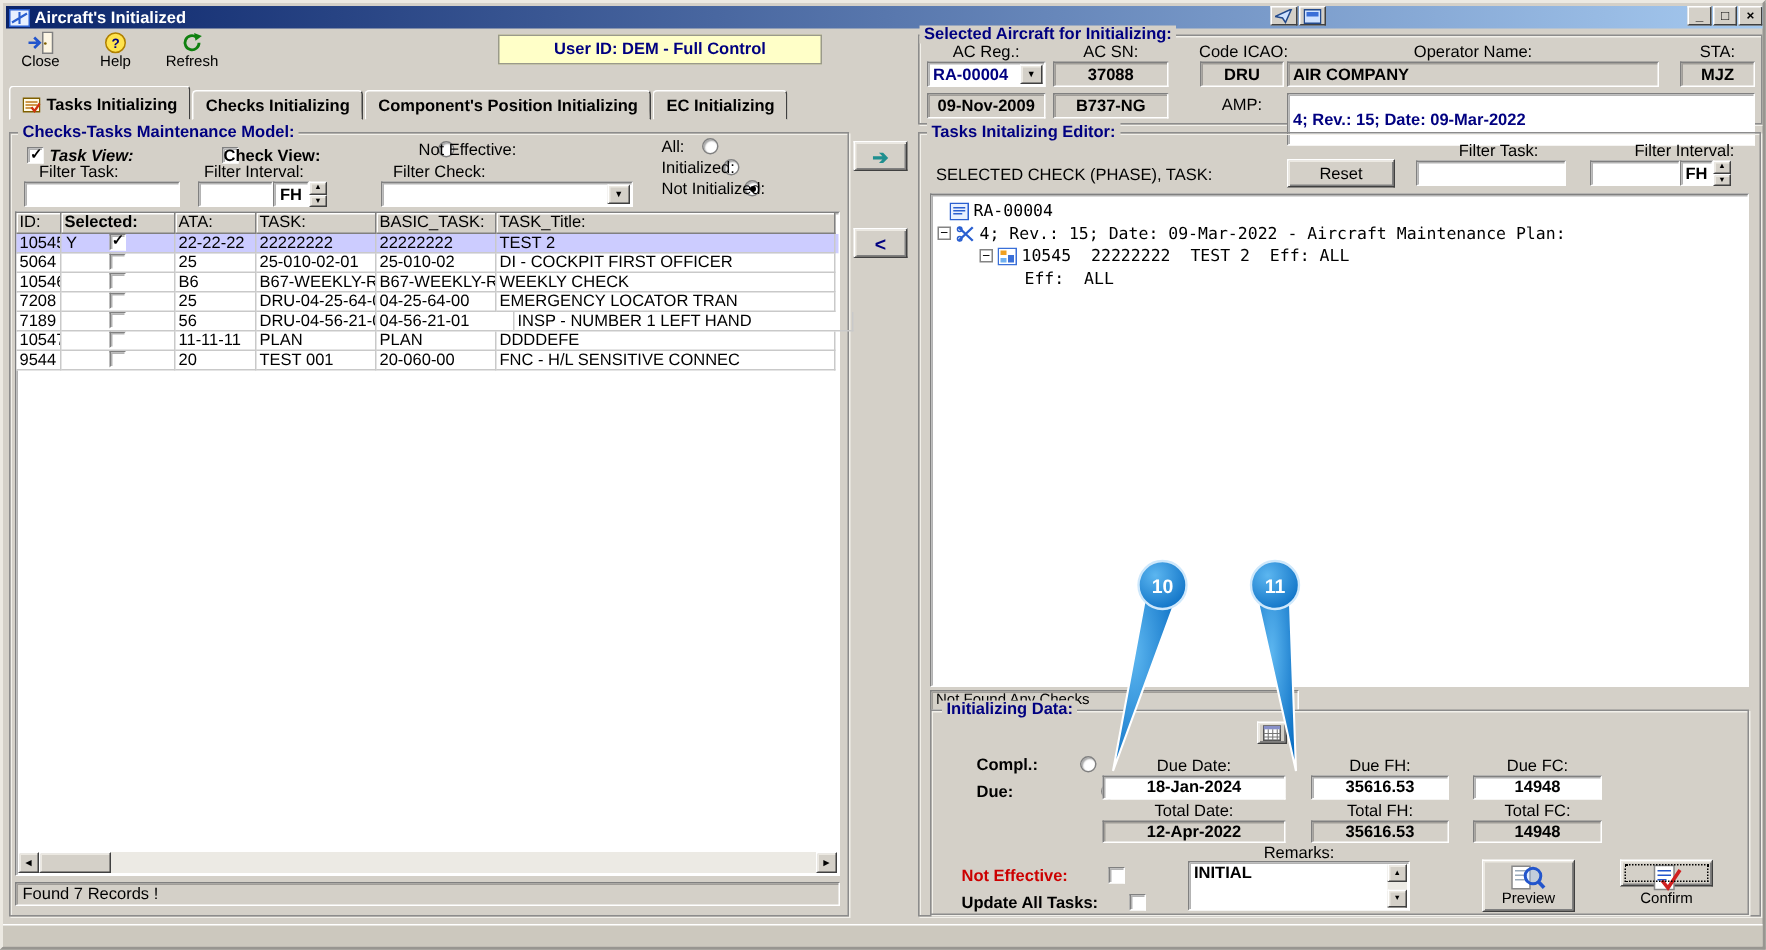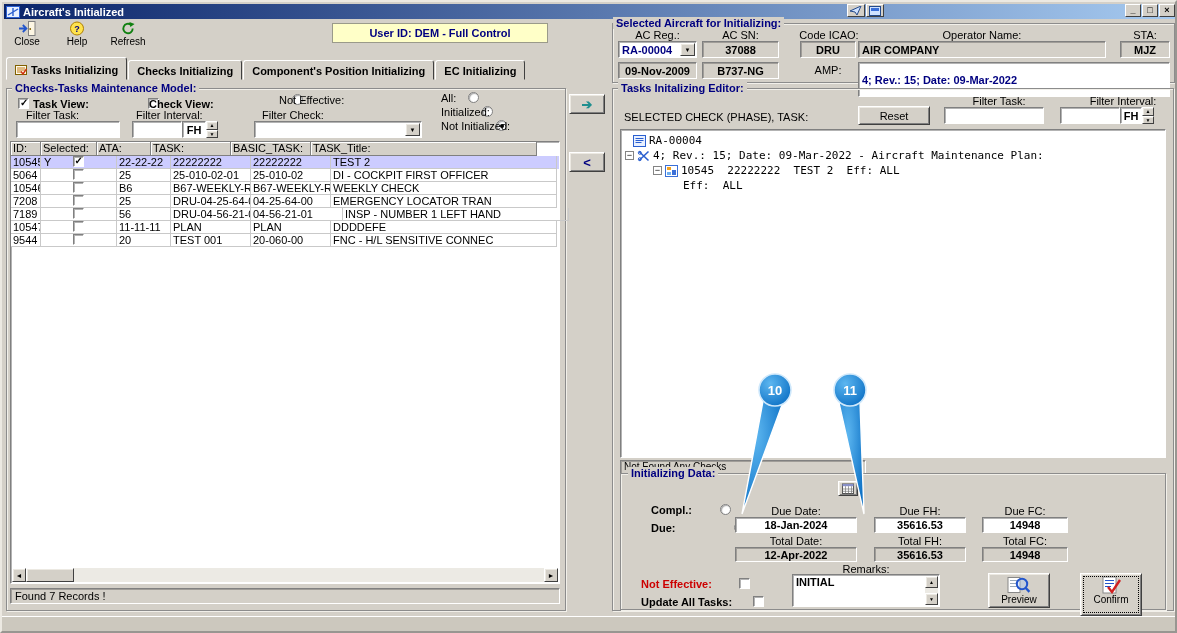--- a/index.html
+++ b/index.html
@@ -211,21 +211,21 @@
       <div class="tab">
         <span>EC Initializing</span>
       </div>
     </div>
 
   
   <div class="abs group" style="left:4px;top:86px;width:560px;height:523px;"></div>
   <span class="abs gtitle" style="left:10px;top:80px;">Checks-Tasks Maintenance Model:</span>
 
   <span class="abs cbx on" style="left:16px;top:96px;"></span>
-  <span class="abs lbl bold" style="left:31px;top:97px;">Task View:</span>
+  <span class="abs lbl bold" style="left:31px;top:97px;font-style:italic;">Task View:</span>
   <span class="abs cbx" style="left:132px;top:96px;"></span>
   <span class="abs lbl bold" style="left:147px;top:97px;">Check View:</span>
 
   <span class="abs radio" style="left:262px;top:92px;"></span>
   <span class="abs lbl" style="left:277px;top:93px;">Not Effective:</span>
   <span class="abs radio" style="left:424px;top:90px;"></span>
   <span class="abs lbl" style="left:439px;top:91px;">All:</span>
   <span class="abs radio" style="left:424px;top:104px;"></span>
   <span class="abs lbl" style="left:439px;top:105px;">Initialized:</span>
   <span class="abs radio on" style="left:424px;top:118px;"></span>
@@ -244,21 +244,21 @@
   </div>
   <span class="abs lbl" style="left:260px;top:108px;">Filter Check:</span>
   <div class="abs sunken" style="left:252px;top:119px;width:168px;height:17px;">
     <span class="sbtn combo-btn">▼</span>
   </div>
 
   
   <div class="abs sunken" style="left:8px;top:139px;width:550px;height:443px;background:#fff;">
     <div class="hrow">
         <div class="hcell" style="width: 30px;">ID:</div>
-        <div class="hcell" style="width: 56px;">Selected:</div>
+        <div class="hcell" style="width: 76px; font-weight: bold;">Selected:</div>
         <div class="hcell" style="width: 54px;">ATA:</div>
         <div class="hcell" style="width: 80px;">TASK:</div>
         <div class="hcell" style="width: 80px;">BASIC_TASK:</div>
         <div class="hcell" style="width: 226px;">TASK_Title:</div>
       </div>
     <div>
         <div class="trow hl">
           <div class="tcell" style="width: 30px;">10545</div>
           <div class="tcell selcell" style="width: 76px;">
             <span class="sel-y">Y</span>
@@ -463,21 +463,21 @@
     <span class="nicon">
       <svg width="24" height="19" viewBox="0 0 24 19">
           <rect x="1" y="1.5" width="12" height="15" fill="#fff" stroke="#888"></rect>
           <path d="M3 4.5h8 M3 7.5h8 M3 10.5h8" stroke="#9ab"></path>
           <circle cx="15" cy="8" r="5.2" fill="rgba(160,200,255,0.35)" stroke="#2255cc" stroke-width="2"></circle>
           <path d="M18.8 12 l3.6 3.8" stroke="#2255cc" stroke-width="2.4"></path>
         </svg>
     </span>
     <span class="btn-label">Preview</span>
   </div>
-  <div class="abs raised" style="left:1078px;top:571px;width:62px;height:43px;display:flex;flex-direction:column;align-items:center;justify-content:flex-start;padding-top:2px;outline:1px dotted #000;outline-offset:-4px;">
+  <div class="abs raised" style="left:1078px;top:571px;width:62px;height:18px;display:flex;flex-direction:column;align-items:center;justify-content:flex-start;padding-top:2px;outline:1px dotted #000;outline-offset:-4px;">
     <span class="nicon">
       <svg width="22" height="19" viewBox="0 0 22 19">
           <rect x="3" y="1" width="13" height="16" fill="#fff" stroke="#888"></rect>
           <path d="M5 4.5h9 M5 7.5h9 M5 10.5h6" stroke="#2255cc"></path>
           <path d="M8 11 l4 5 8-12" stroke="#d02020" stroke-width="2.4" fill="none"></path>
         </svg>
     </span>
     <span class="btn-label">Confirm</span>
   </div>
 

